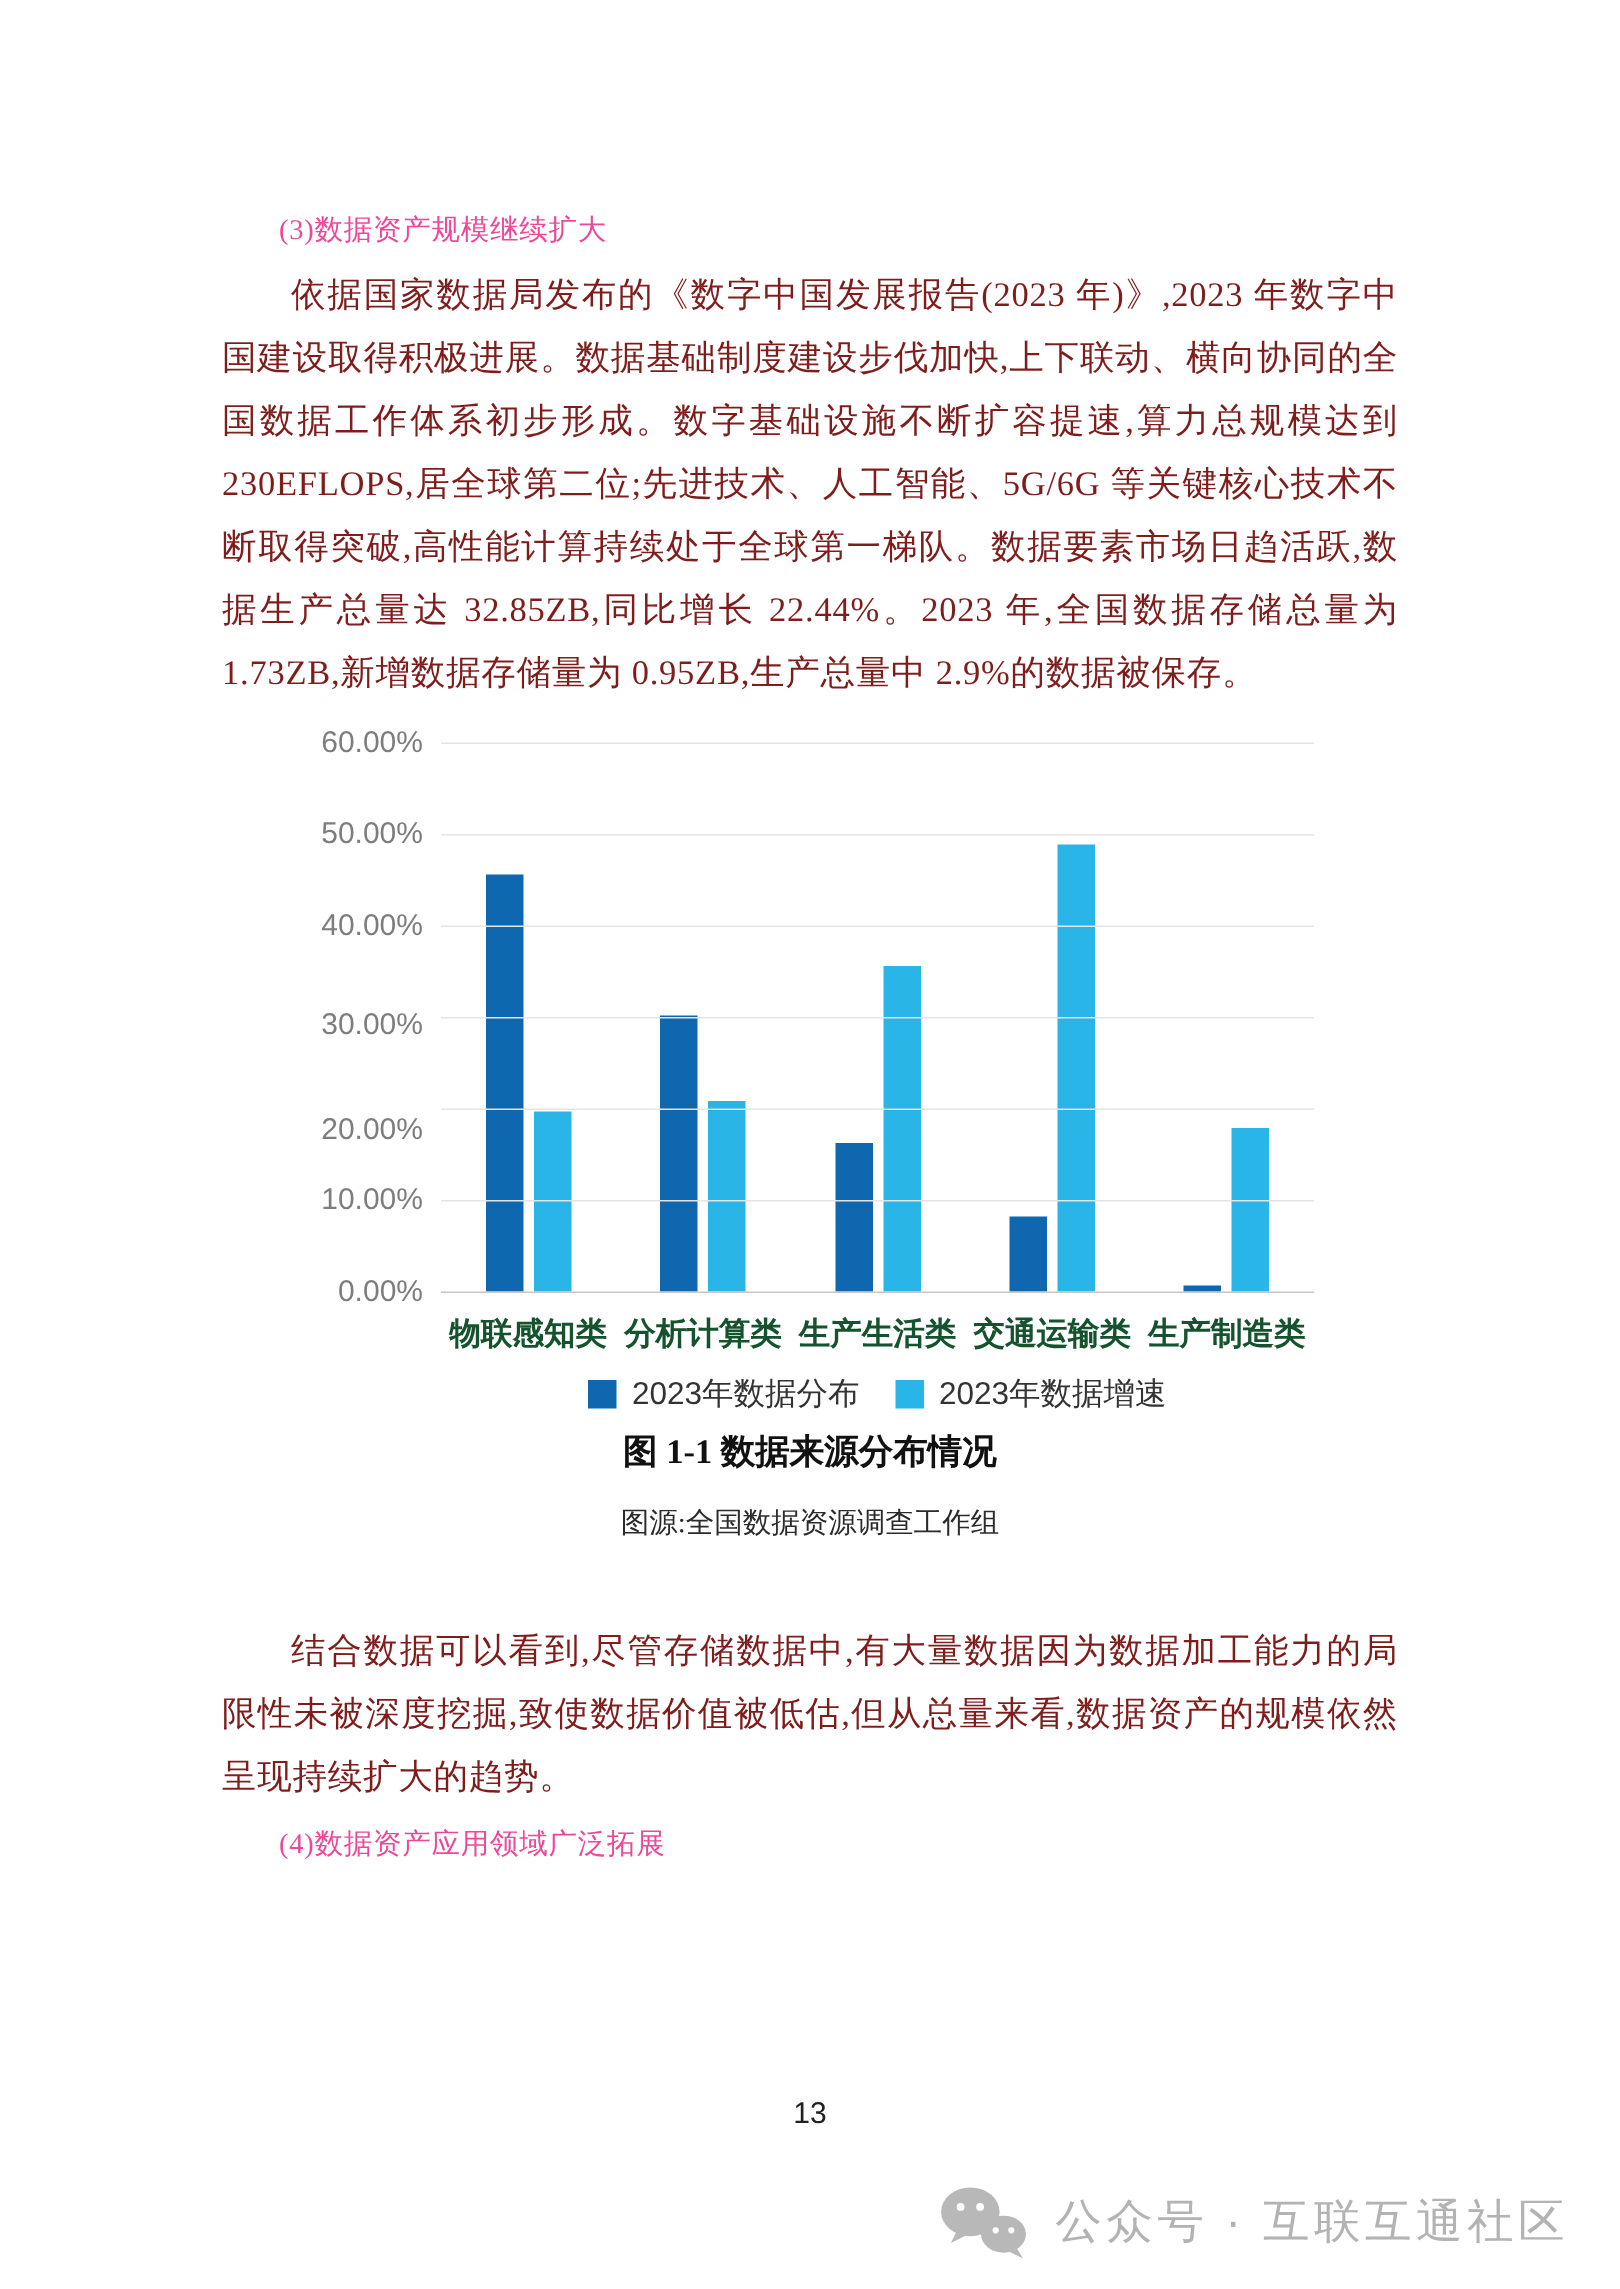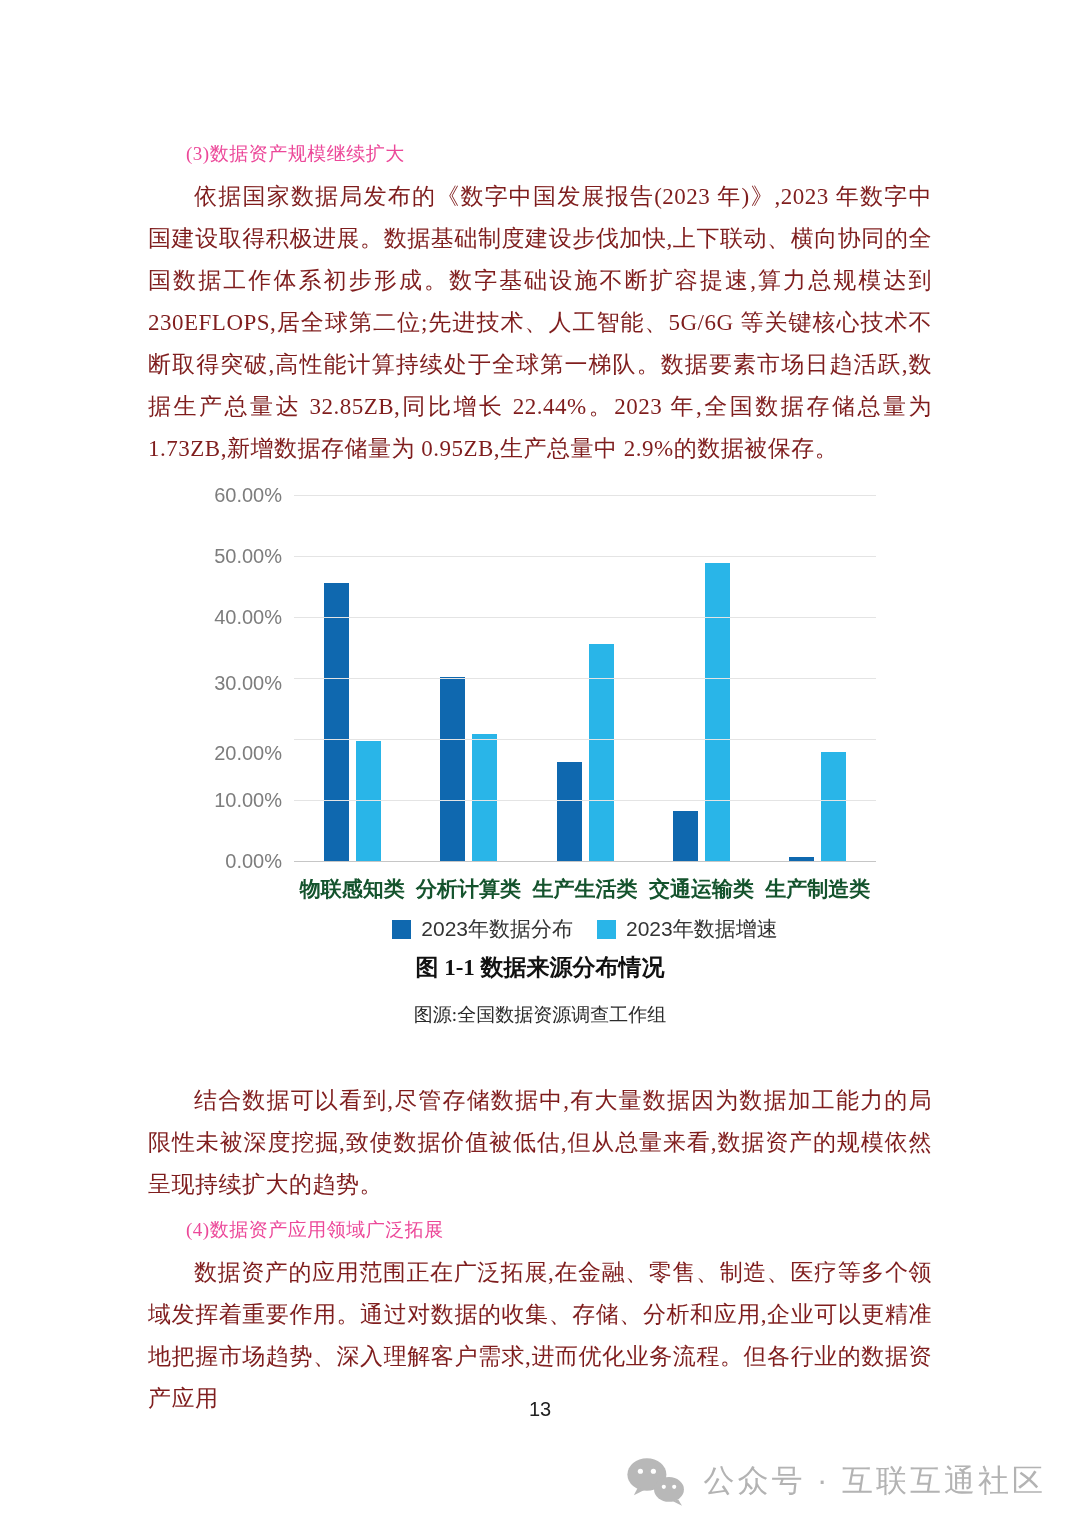--- a/index.html
+++ b/index.html
@@ -148,21 +148,20 @@
       <div class="ytick" style="top: 367px;">0.00%</div>
     </div>
 
   <div class="fig-caption">图 1-1 数据来源分布情况</div>
   <div class="fig-source">图源:全国数据资源调查工作组</div>
 
   <div class="body-text para" style="top:1080px;">结合数据可以看到,尽管存储数据中,有大量数据因为数据加工能力的局限性未被深度挖掘,致使数据价值被低估,但从总量来看,数据资产的规模依然呈现持续扩大的趋势。</div>
 
   <div class="body-text heading" style="top:1212px;">(4)数据资产应用领域广泛拓展</div>
 
-  <div class="body-text para" style="top:1252px;">数据资产的应用范围正在广泛拓展,在金融、零售、制造、医疗等多个领域发挥着重要作用。通过对数据的收集、存储、分析和应用,企业可以更精准地把握市场趋势、深入理解客户需求,进而优化业务流程。但各行业的数据资产应用</div>
 
   <div class="page-number">13</div>
 
   <div class="watermark">
     <svg width="66" height="52" viewBox="0 0 100 80">
       <ellipse cx="36" cy="30" rx="30" ry="25" fill="#b8b8b8"></ellipse>
       <path d="M22 50 L16 62 L32 54 Z" fill="#b8b8b8"></path>
       <circle cx="26" cy="25" r="4" fill="#ffffff"></circle>
       <circle cx="46" cy="25" r="4" fill="#ffffff"></circle>
       <ellipse cx="70" cy="53" rx="23" ry="19" fill="#b8b8b8"></ellipse>

